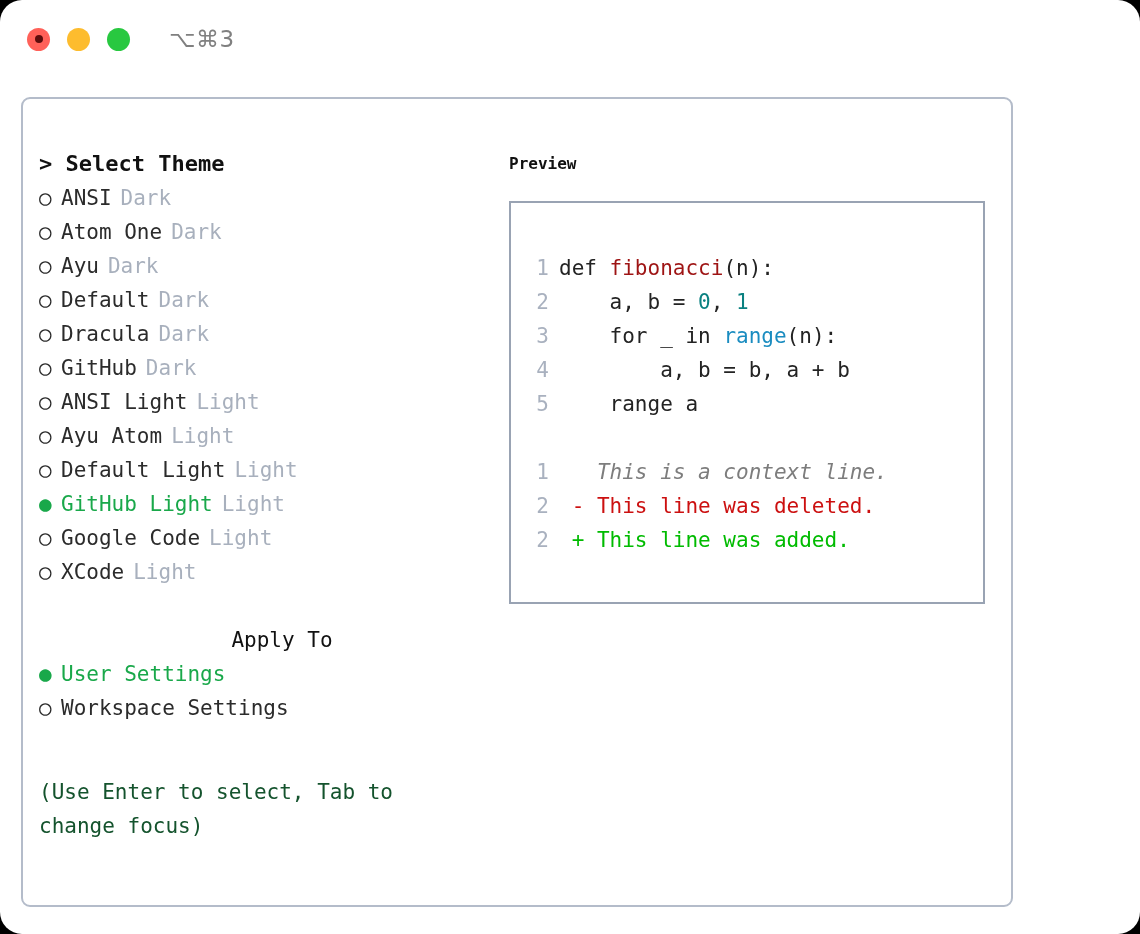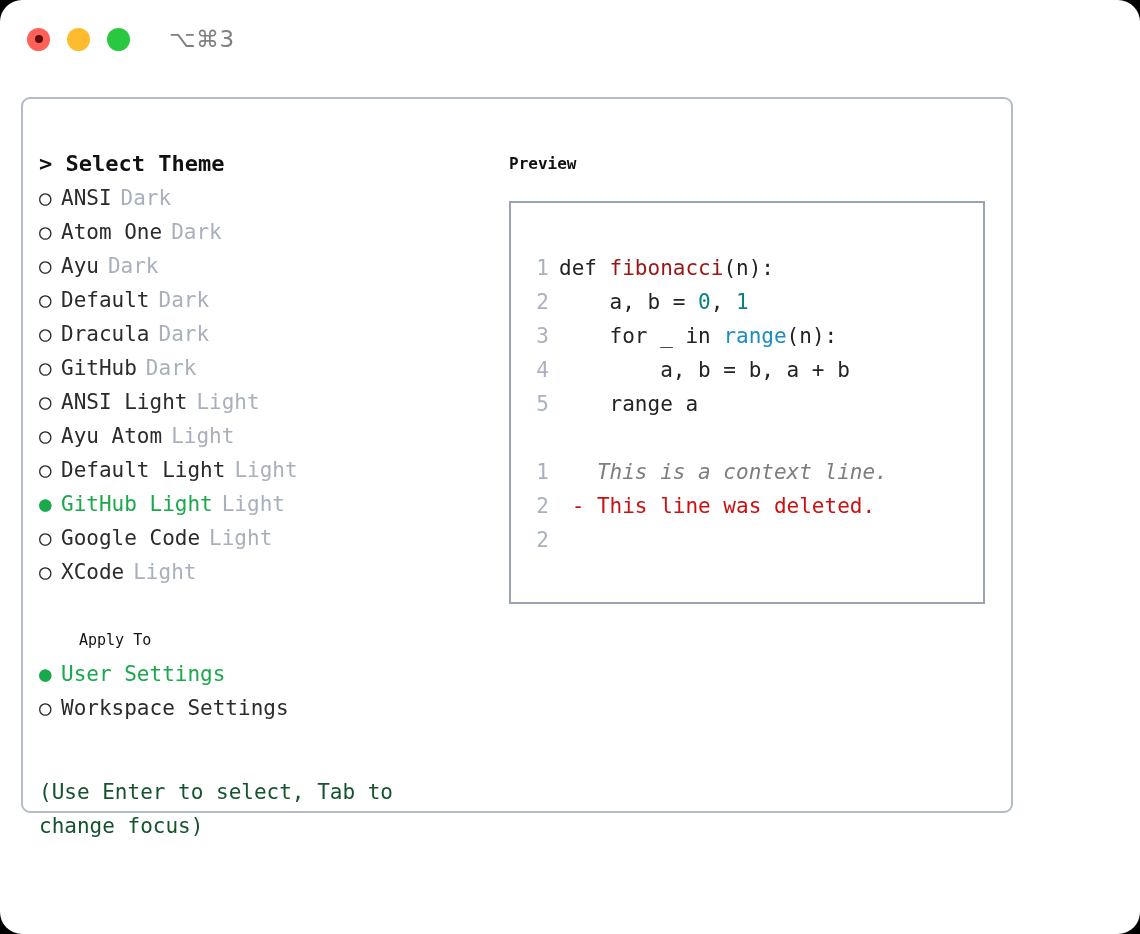--- a/index.html
+++ b/index.html
@@ -71,21 +71,21 @@
     letter-spacing: 0.5px;
     font-family: "DejaVu Sans", "Liberation Sans", sans-serif;
   }
 
   
   .panel {
     position: absolute;
     left: 21px;
     top: 97px;
     width: 992px;
-    height: 716px;
+    height: 810px;
     border: 2px solid #b4bcca;
     border-radius: 9px;
     box-sizing: border-box;
   }
 
   .panel-inner {
     position: absolute;
     left: 0; top: 0;
     width: 100%;
     height: 100%;
@@ -129,26 +129,27 @@
   .opt-row.selected .bullet { color: #19a84a; }
 
   .opt-label { }
   .opt-variant {
     color: #a8b0bd;
     margin-left: 9px;
   }
   .opt-row.selected .opt-variant { color: #a8b0bd; }
 
   .apply-header {
-    font-size: 15px;
+    font-size: 21px;
     color: #111111;
     line-height: 34px;
     margin-top: 34px;
     margin-left: 40px;
     white-space: pre;
+    text-align: center;
   }
 
   .hint {
     margin-top: 50px;
     font-size: 21px;
     line-height: 34px;
     color: #14532d;
     width: 400px;
     white-space: pre-wrap;
   }
@@ -257,20 +258,20 @@
               <div class="code-line"><span class="lineno">1</span><span class="code-text"><span>def </span><span class="tok-fn">fibonacci</span><span>(n):</span></span></div>
               <div class="code-line"><span class="lineno">2</span><span class="code-text"><span>    a, b = </span><span class="tok-num">0</span><span>, </span><span class="tok-num">1</span></span></div>
               <div class="code-line"><span class="lineno">3</span><span class="code-text"><span>    for _ in </span><span class="tok-call">range</span><span>(n):</span></span></div>
               <div class="code-line"><span class="lineno">4</span><span class="code-text"><span>        a, b = b, a + b</span></span></div>
               <div class="code-line"><span class="lineno">5</span><span class="code-text"><span>    range a</span></span></div>
             </div>
           <div class="gap"></div>
           <div id="diff-sample">
               <div class="code-line"><span class="lineno">1</span><span class="code-text diff-context">   This is a context line.</span></div>
               <div class="code-line"><span class="lineno">2</span><span class="code-text diff-del"> - This line was deleted.</span></div>
-              <div class="code-line"><span class="lineno">2</span></div>
+              <div class="code-line"><span class="lineno">2</span><span class="code-text diff-add"> + This line was added.</span></div>
             </div>
         </div>
       </div>
 
     </div>
   </div>
 </div>
 
 </body></html>

